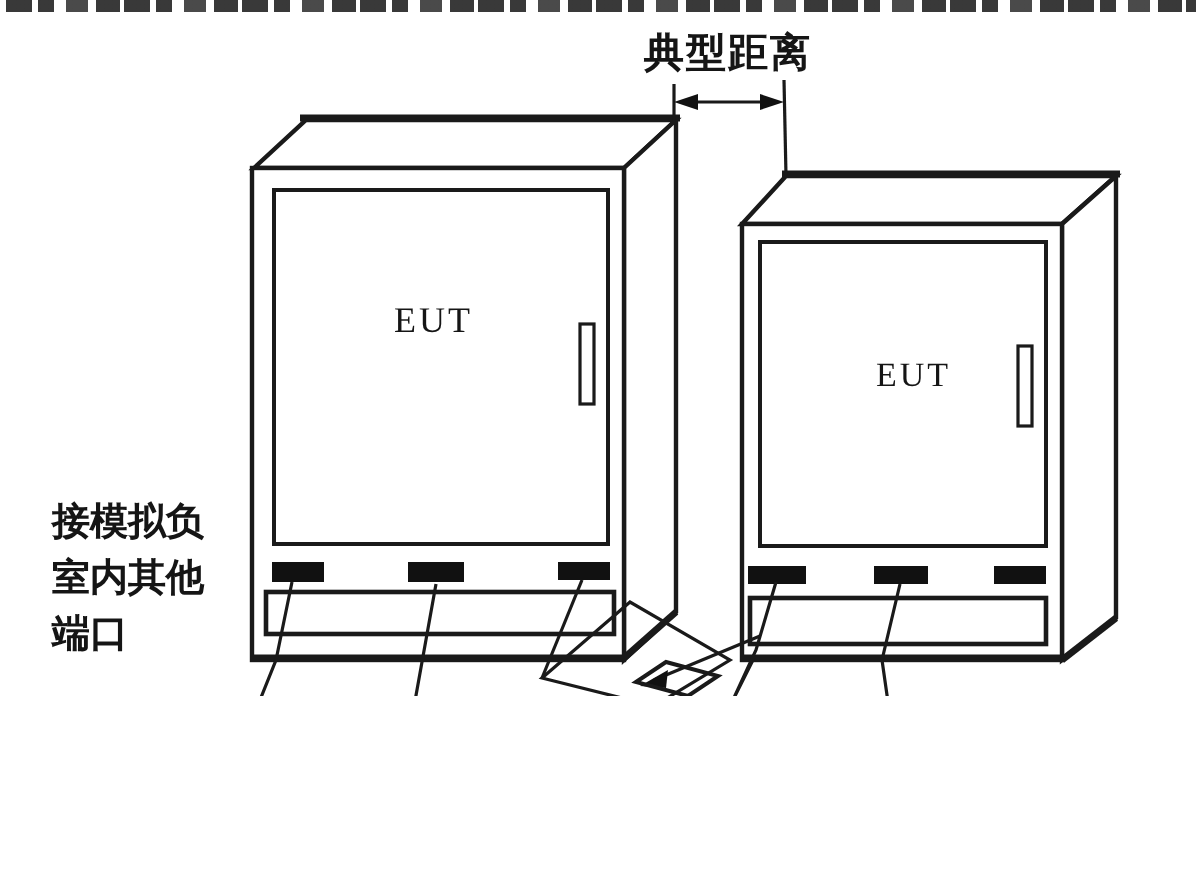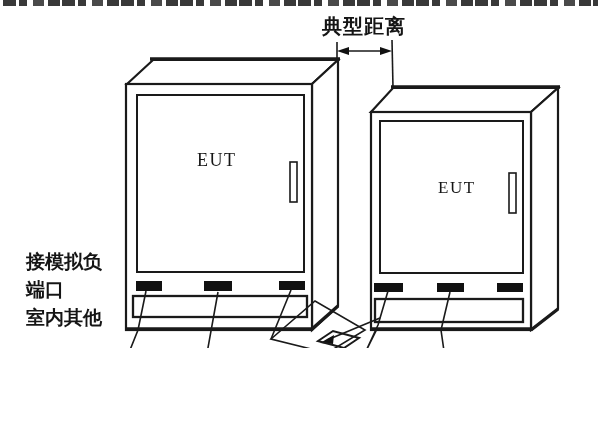--- a/index.html
+++ b/index.html
@@ -94,17 +94,17 @@
   </svg>
 
   <div class="txt dim" style="left:322px;top:13px;">典型距离</div>
 
   <div class="txt eut" style="left:197px;top:150px;">EUT</div>
 
   <div class="txt eut" style="left:438px;top:178px;font-size:17px;">EUT</div>
 
   <div class="txt cjk" style="left:26px;top:232px;margin-top:16px;">
     <span>接模拟负</span>
+    <span>室内其他</span>
     <span>端口</span>
-    <span>室内其他</span>
   </div>
 
 </div>
 
 </body></html>

